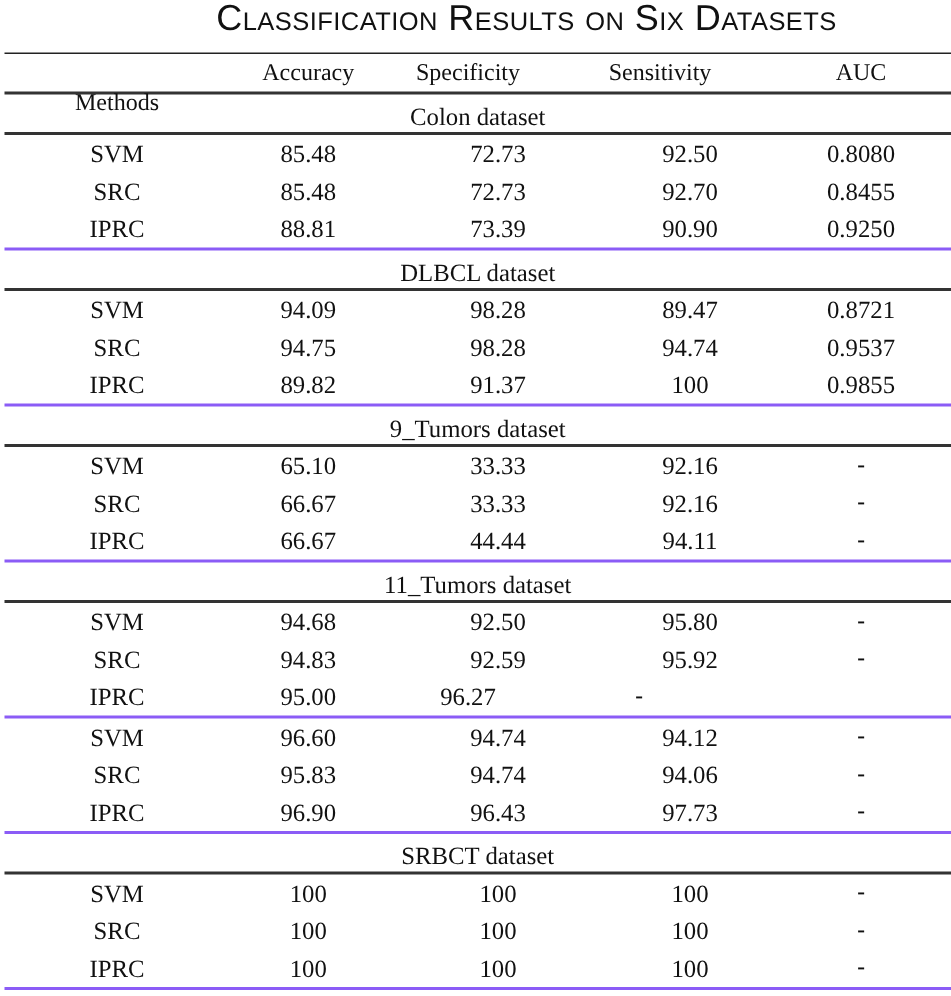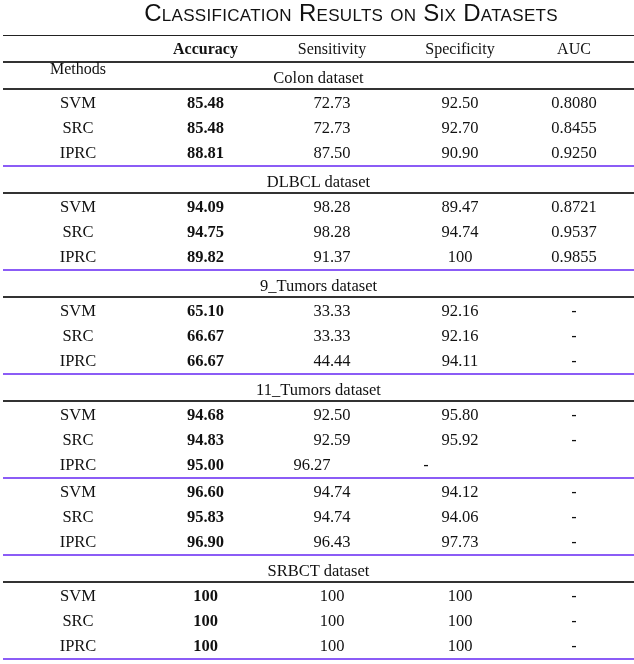--- a/index.html
+++ b/index.html
@@ -16,39 +16,39 @@
     }
     .row {
       display: flex; height: 25px; align-items: center;
       font-family: "Liberation Serif", serif; font-size: 16.5px;
     }
     .row.header { height: 25px; border-bottom: 2px solid #333; font-size: 16px; }
     .row.section { justify-content: center; border-bottom: 2px solid #333; padding-left: 0; align-items: flex-end; }
     .row.last-in-group { border-bottom: 2px solid #8b5cf6; }
     .c { text-align: center; }
     .c0 { width: 150px; }
-    .c1 { width: 105px; font-weight: bold; }
+    .c1 { width: 105px; }
     .c2 { width: 148px; }
     .c3 { width: 108px; }
     .c4 { width: 120px; }
     .hdr .c0 { width: 150px; margin-top: 40px; }
     .section-label { width: 631px; text-align: center; }
     .dash { font-family: "Liberation Sans", sans-serif; }
   </style>
 </head>
 <body>
 
 <div class="title">Classification Results on Six Datasets</div>
 
 <div class="tbl">
   <div class="row header hdr">
     <div class="c c0">Methods</div>
     <div class="c c1">Accuracy</div>
+    <div class="c c3">Specificity</div>
     <div class="c c2">Sensitivity</div>
-    <div class="c c3">Specificity</div>
     <div class="c c4">AUC</div>
   </div>
   <div id="groups-container">
       <div class="row section">
         <div class="section-label">Colon dataset</div>
       </div>
       <div class="row">
         <div class="c c0">SVM</div>
         <div class="c c1">85.48</div>
         <div class="c c2">72.73</div>
@@ -58,21 +58,21 @@
       <div class="row">
         <div class="c c0">SRC</div>
         <div class="c c1">85.48</div>
         <div class="c c2">72.73</div>
         <div class="c c3">92.70</div>
         <div class="c c4">0.8455</div>
       </div>
       <div class="row last-in-group">
         <div class="c c0">IPRC</div>
         <div class="c c1">88.81</div>
-        <div class="c c2">87.50</div>
+        <div class="c c2">73.39</div>
         <div class="c c3">90.90</div>
         <div class="c c4">0.9250</div>
       </div>
       <div class="row section">
         <div class="section-label">DLBCL dataset</div>
       </div>
       <div class="row">
         <div class="c c0">SVM</div>
         <div class="c c1">94.09</div>
         <div class="c c2">98.28</div>

